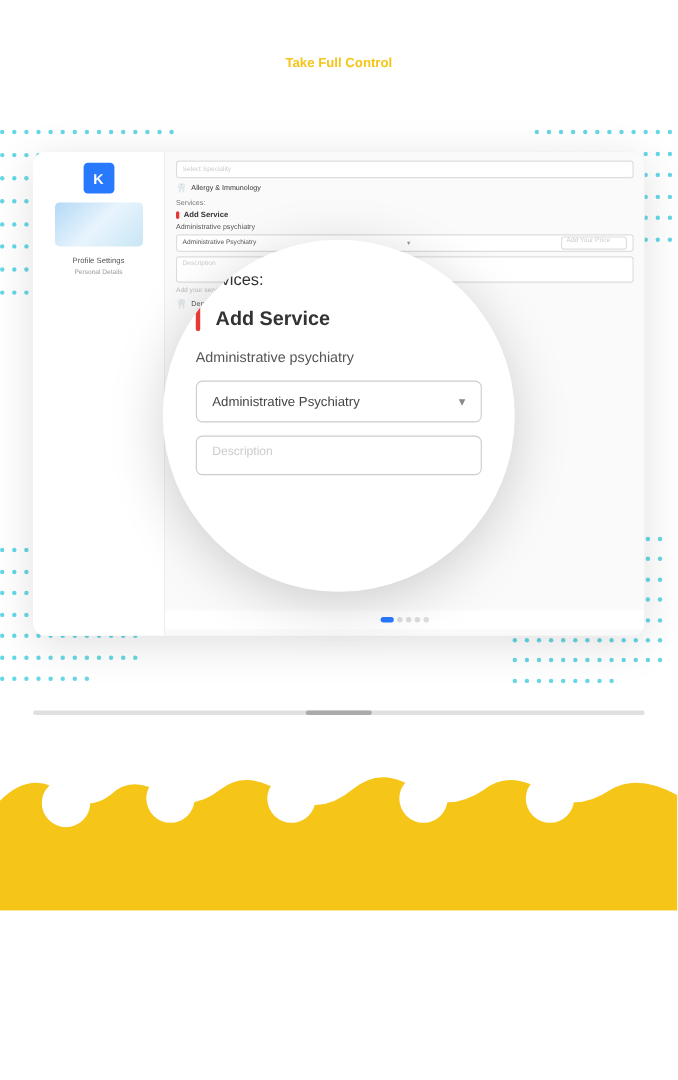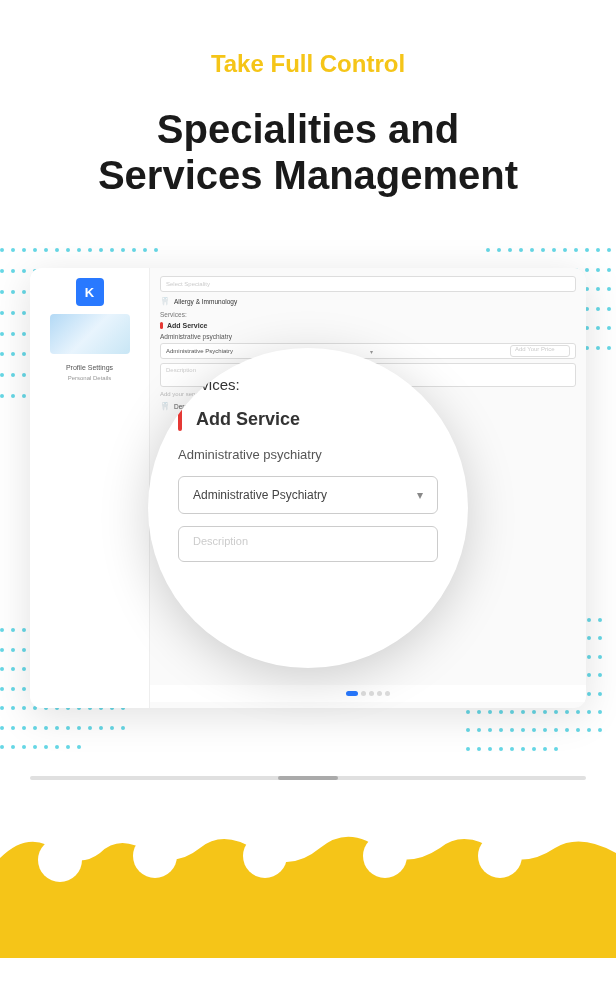--- a/index.html
+++ b/index.html
@@ -15,23 +15,23 @@
     
     .top-section {
       text-align: center;
       padding: 50px 20px 20px;
       position: relative;
       z-index: 2;
     }
 
     .tagline {
       color: #f5c518;
-      font-size: 24px;
+      font-size: 12px;
       font-weight: bold;
-      margin-bottom: 28px;
+      margin-bottom: 4px;
     }
 
     .main-title {
       color: #1a1a1a;
       font-size: 40px;
       font-weight: 900;
       line-height: 1.15;
     }
 
     
@@ -421,24 +421,20 @@
       background: #00bcd4;
       opacity: 0.6;
       flex-shrink: 0;
     }
   </style>
 </head>
 <body>
 
 <div class="top-section">
   <div class="tagline">Take Full Control</div>
-  <div class="main-title">
-    <span>Specialities and</span><br>
-    <span>Services Management</span>
-  </div>
 </div>
 
 <div class="screenshot-area">
 
   <div class="dots-tl">
     <div class="dot-pattern" id="dots-tl">
         <span></span>
         <span></span>
         <span></span>
         <span></span>

